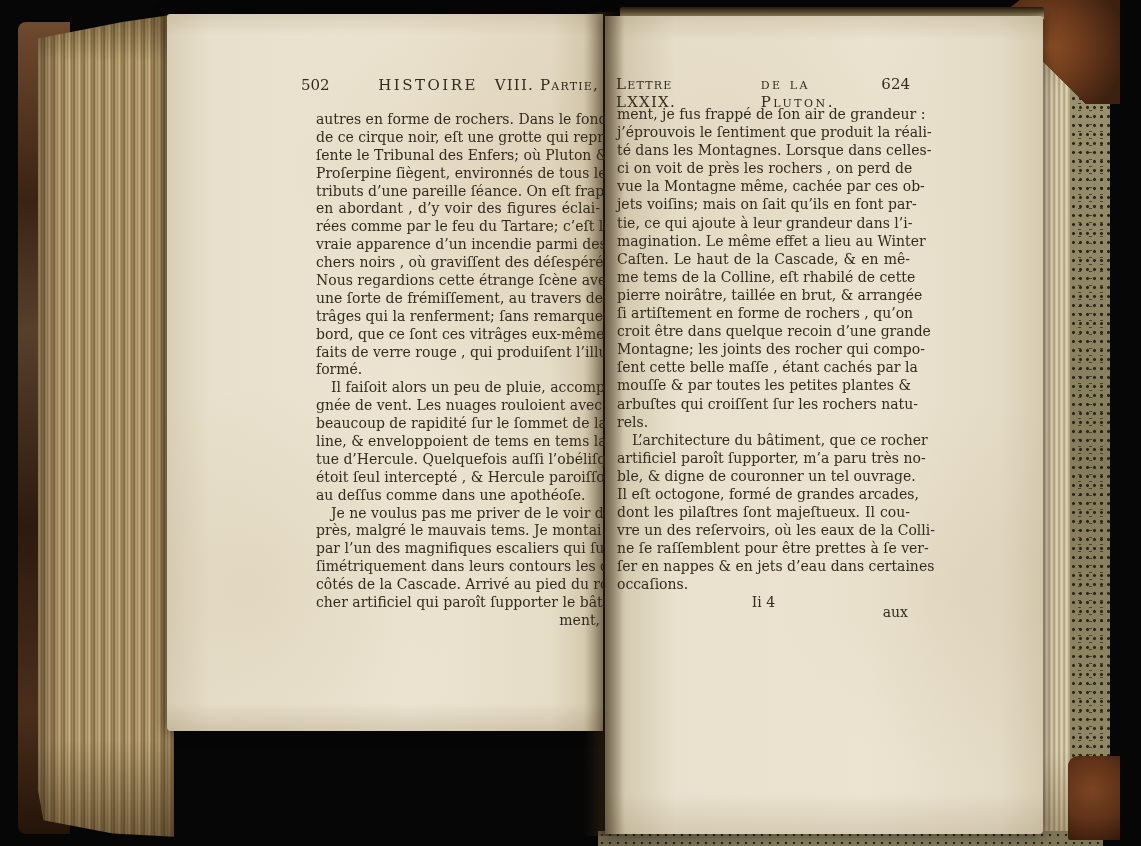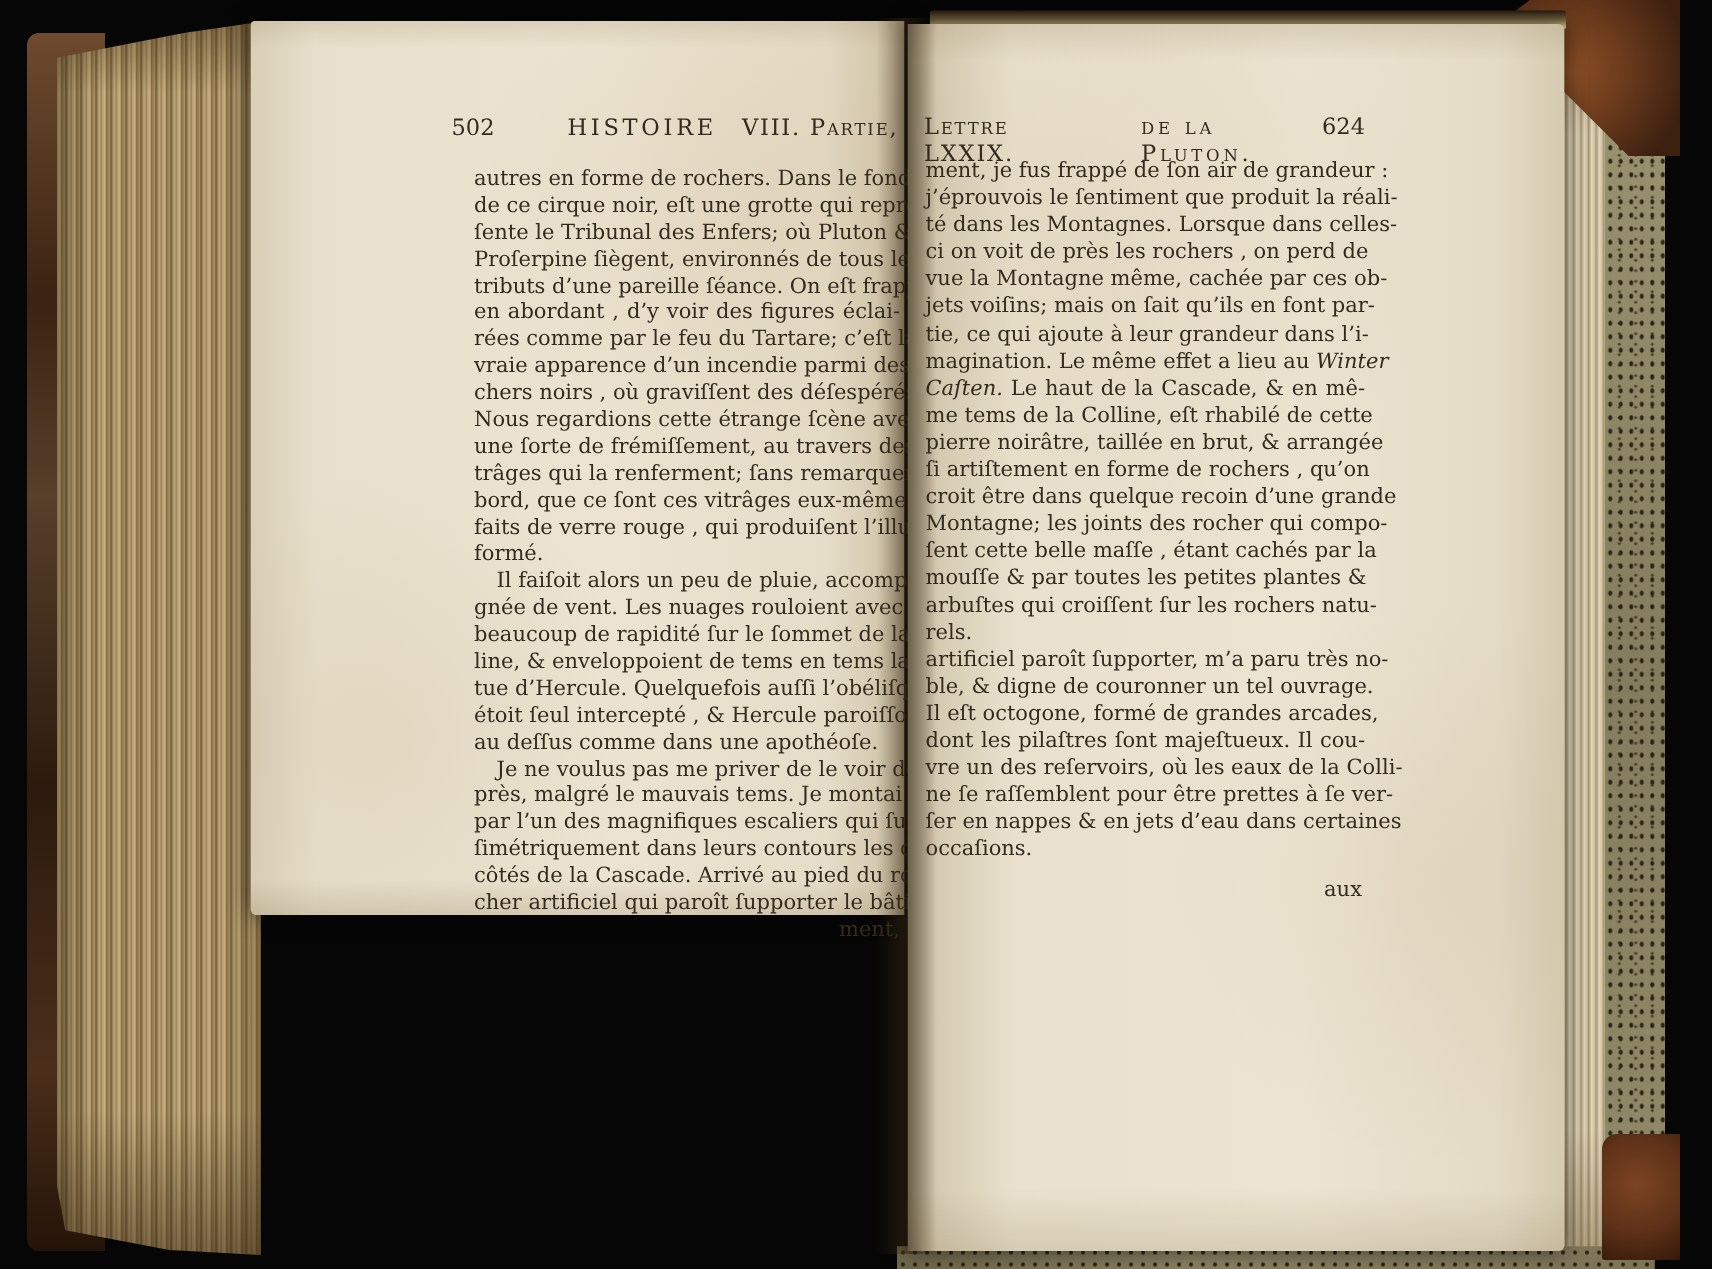--- a/index.html
+++ b/index.html
@@ -13,21 +13,21 @@
       background:linear-gradient(180deg,#6e4a2e 0%,#3a2312 22%,#57402a 38%,#2c1a0e 62%,#4a2e1a 85%,#241408 100%);}
   .fore-edge{left:38px;top:12px;width:136px;height:828px;border-radius:12px 0 0 10px;
       background:
         linear-gradient(180deg,rgba(60,40,15,.45) 0%,rgba(0,0,0,0) 6%,rgba(0,0,0,0) 88%,rgba(50,32,12,.5) 100%),
         linear-gradient(90deg,rgba(40,26,10,.35) 0%,rgba(0,0,0,0) 18%,rgba(0,0,0,0) 82%,rgba(70,50,25,.35) 100%),
         repeating-linear-gradient(90deg,
           #b59c6e 0px,#c9b384 2px,#8a7148 3px,#a78e5f 5px,#6f5a38 6px,#bfa878 8px,#97805a 10px),
         #a08a5e;
       clip-path:polygon(0 3.2%,62% 1.2%,100% 0.3%,100% 99.6%,55% 99.2%,4% 97.6%,0 94%);}
   .page{box-shadow:0 0 14px rgba(0,0,0,.55);}
-  .page-left{left:167px;top:14px;width:436px;height:596px;border-radius:3px 0 0 4px;
+  .page-left{left:167px;top:14px;width:436px;height:717px;border-radius:3px 0 0 4px;
       background:
         radial-gradient(circle at 78% 22%, rgba(155,115,60,.10), rgba(0,0,0,0) 34%),
         radial-gradient(circle at 20% 80%, rgba(140,105,55,.08), rgba(0,0,0,0) 30%),
         linear-gradient(180deg, rgba(120,95,50,.14) 0%, rgba(0,0,0,0) 3%, rgba(0,0,0,0) 96%, rgba(110,85,45,.18) 100%),
         linear-gradient(90deg,#d9cfb6 0%,#e8e0cc 10%,#ece4d1 55%,#e6ddc8 88%,#cfc3a7 99%);}
   .page-right{left:605px;top:16px;width:438px;height:818px;border-radius:0 4px 4px 0;
       background:
         radial-gradient(circle at 30% 18%, rgba(150,110,60,.08), rgba(0,0,0,0) 30%),
         radial-gradient(circle at 82% 70%, rgba(140,105,55,.07), rgba(0,0,0,0) 28%),
         linear-gradient(180deg, rgba(120,95,50,.16) 0%, rgba(0,0,0,0) 3%, rgba(0,0,0,0) 95%, rgba(110,85,45,.16) 100%),
@@ -70,21 +70,21 @@
   .pageheader{display:flex;justify-content:space-between;align-items:baseline;font-size:15px;}
   .smallcaps{font-variant:small-caps;}
   .spread{letter-spacing:2.5px;margin-left:32px;}
   .spread2{letter-spacing:1.2px;}
   .textblock{}
   .line{height:17.9px;line-height:17.9px;font-size:14px;white-space:nowrap;
         text-align:justify;text-align-last:justify;}
   .rline{height:18.1px;line-height:18.1px;}
   .pend{text-align-last:left;}
   .indent{padding-left:15px;}
-  .ital{font-style:italic;}
+  .ital{}
   .catchword{text-align-last:right;}
   .sigline{position:relative;height:20px;font-size:14px;}
   .sigmark{position:absolute;left:0;right:0;text-align:center;}
   .sigcatch{position:absolute;right:2px;margin-top:10px;}
 </style>
 </head>
 <body>
 
 <div class="abs backdrop"></div>
 
@@ -155,27 +155,29 @@
     <div class="line rline"><span class="ital">Caſten.</span><span>  Le haut de la Cascade, &amp; en mê-</span></div>
     <div class="line rline">me tems de la Colline, eſt rhabilé de cette</div>
     <div class="line rline">pierre noirâtre, taillée en brut, &amp; arrangée</div>
     <div class="line rline">ſi artiſtement en forme de rochers ,  qu’on</div>
     <div class="line rline">croit être dans quelque recoin d’une grande</div>
     <div class="line rline">Montagne; les joints des rocher qui compo-</div>
     <div class="line rline">ſent cette belle maſſe , étant cachés par la</div>
     <div class="line rline">mouſſe &amp; par toutes les petites plantes &amp;</div>
     <div class="line rline">arbuſtes qui croiſſent ſur les rochers natu-</div>
     <div class="line rline pend">rels.</div>
+    <div class="line rline indent">L’architecture du bâtiment, que ce rocher</div>
     <div class="line rline">artificiel paroît ſupporter,  m’a paru très no-</div>
     <div class="line rline">ble, &amp; digne de couronner un tel ouvrage.</div>
     <div class="line rline">Il eſt octogone, formé de grandes arcades,</div>
     <div class="line rline">dont les pilaſtres ſont majeſtueux.  Il cou-</div>
     <div class="line rline">vre un des reſervoirs, où les eaux de la Colli-</div>
     <div class="line rline">ne ſe raſſemblent pour être prettes à ſe ver-</div>
     <div class="line rline">ſer en nappes &amp; en jets d’eau dans certaines</div>
     <div class="line rline pend">occaſions.</div>
     <div class="sigline">
+      <span class="sigmark">Ii 4</span>
       <span class="sigcatch">aux</span>
     </div>
   </div>
 </div>
 
 <div class="abs gutter-shadow"></div>
 
 </body></html>

